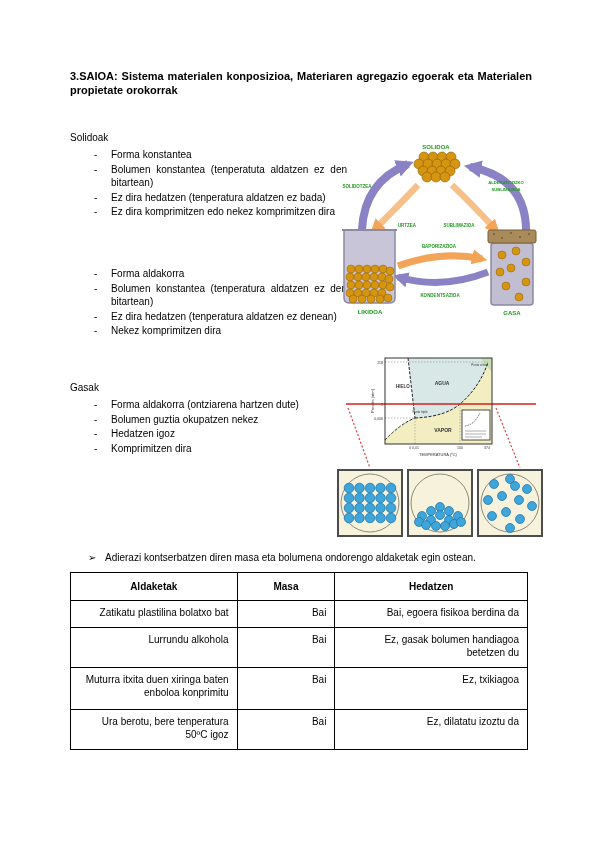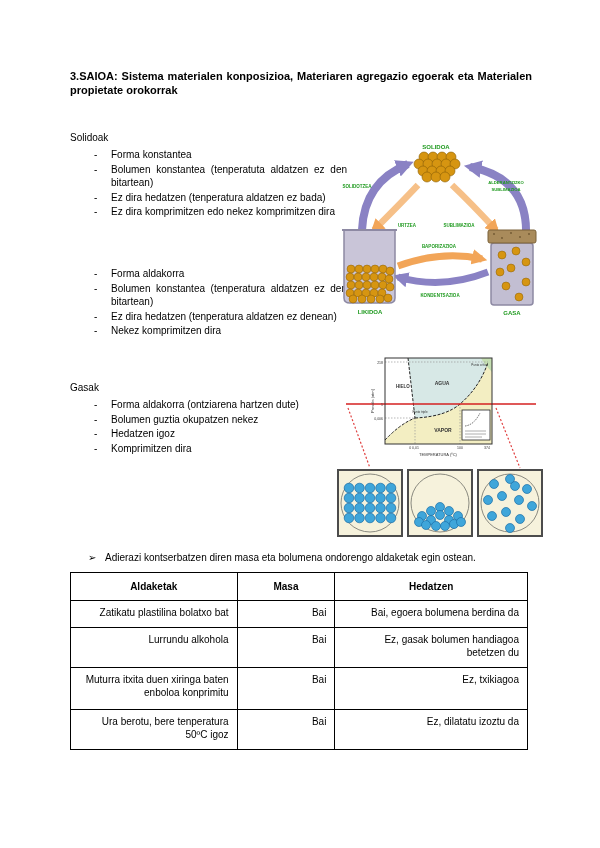--- a/index.html
+++ b/index.html
@@ -342,21 +342,21 @@
       <tr>
         <th class="col-ald">Aldaketak</th>
         <th class="col-masa">Masa</th>
         <th class="col-bol">Hedatzen</th>
       </tr>
     </thead>
     <tbody>
       <tr class="h27">
         <td>Zatikatu plastilina bolatxo bat</td>
         <td>Bai</td>
-        <td>Bai, egoera bolumena berdina da</td>
+        <td>Bai, egoera fisikoa berdina da</td>
       </tr>
       <tr class="h40">
         <td>Lurrundu alkohola</td>
         <td>Bai</td>
         <td>Ez, gasak bolumen handiagoa betetzen du</td>
       </tr>
       <tr class="h42">
         <td>Muturra itxita duen xiringa baten enboloa konprimitu</td>
         <td>Bai</td>
         <td>Ez, txikiagoa</td>

